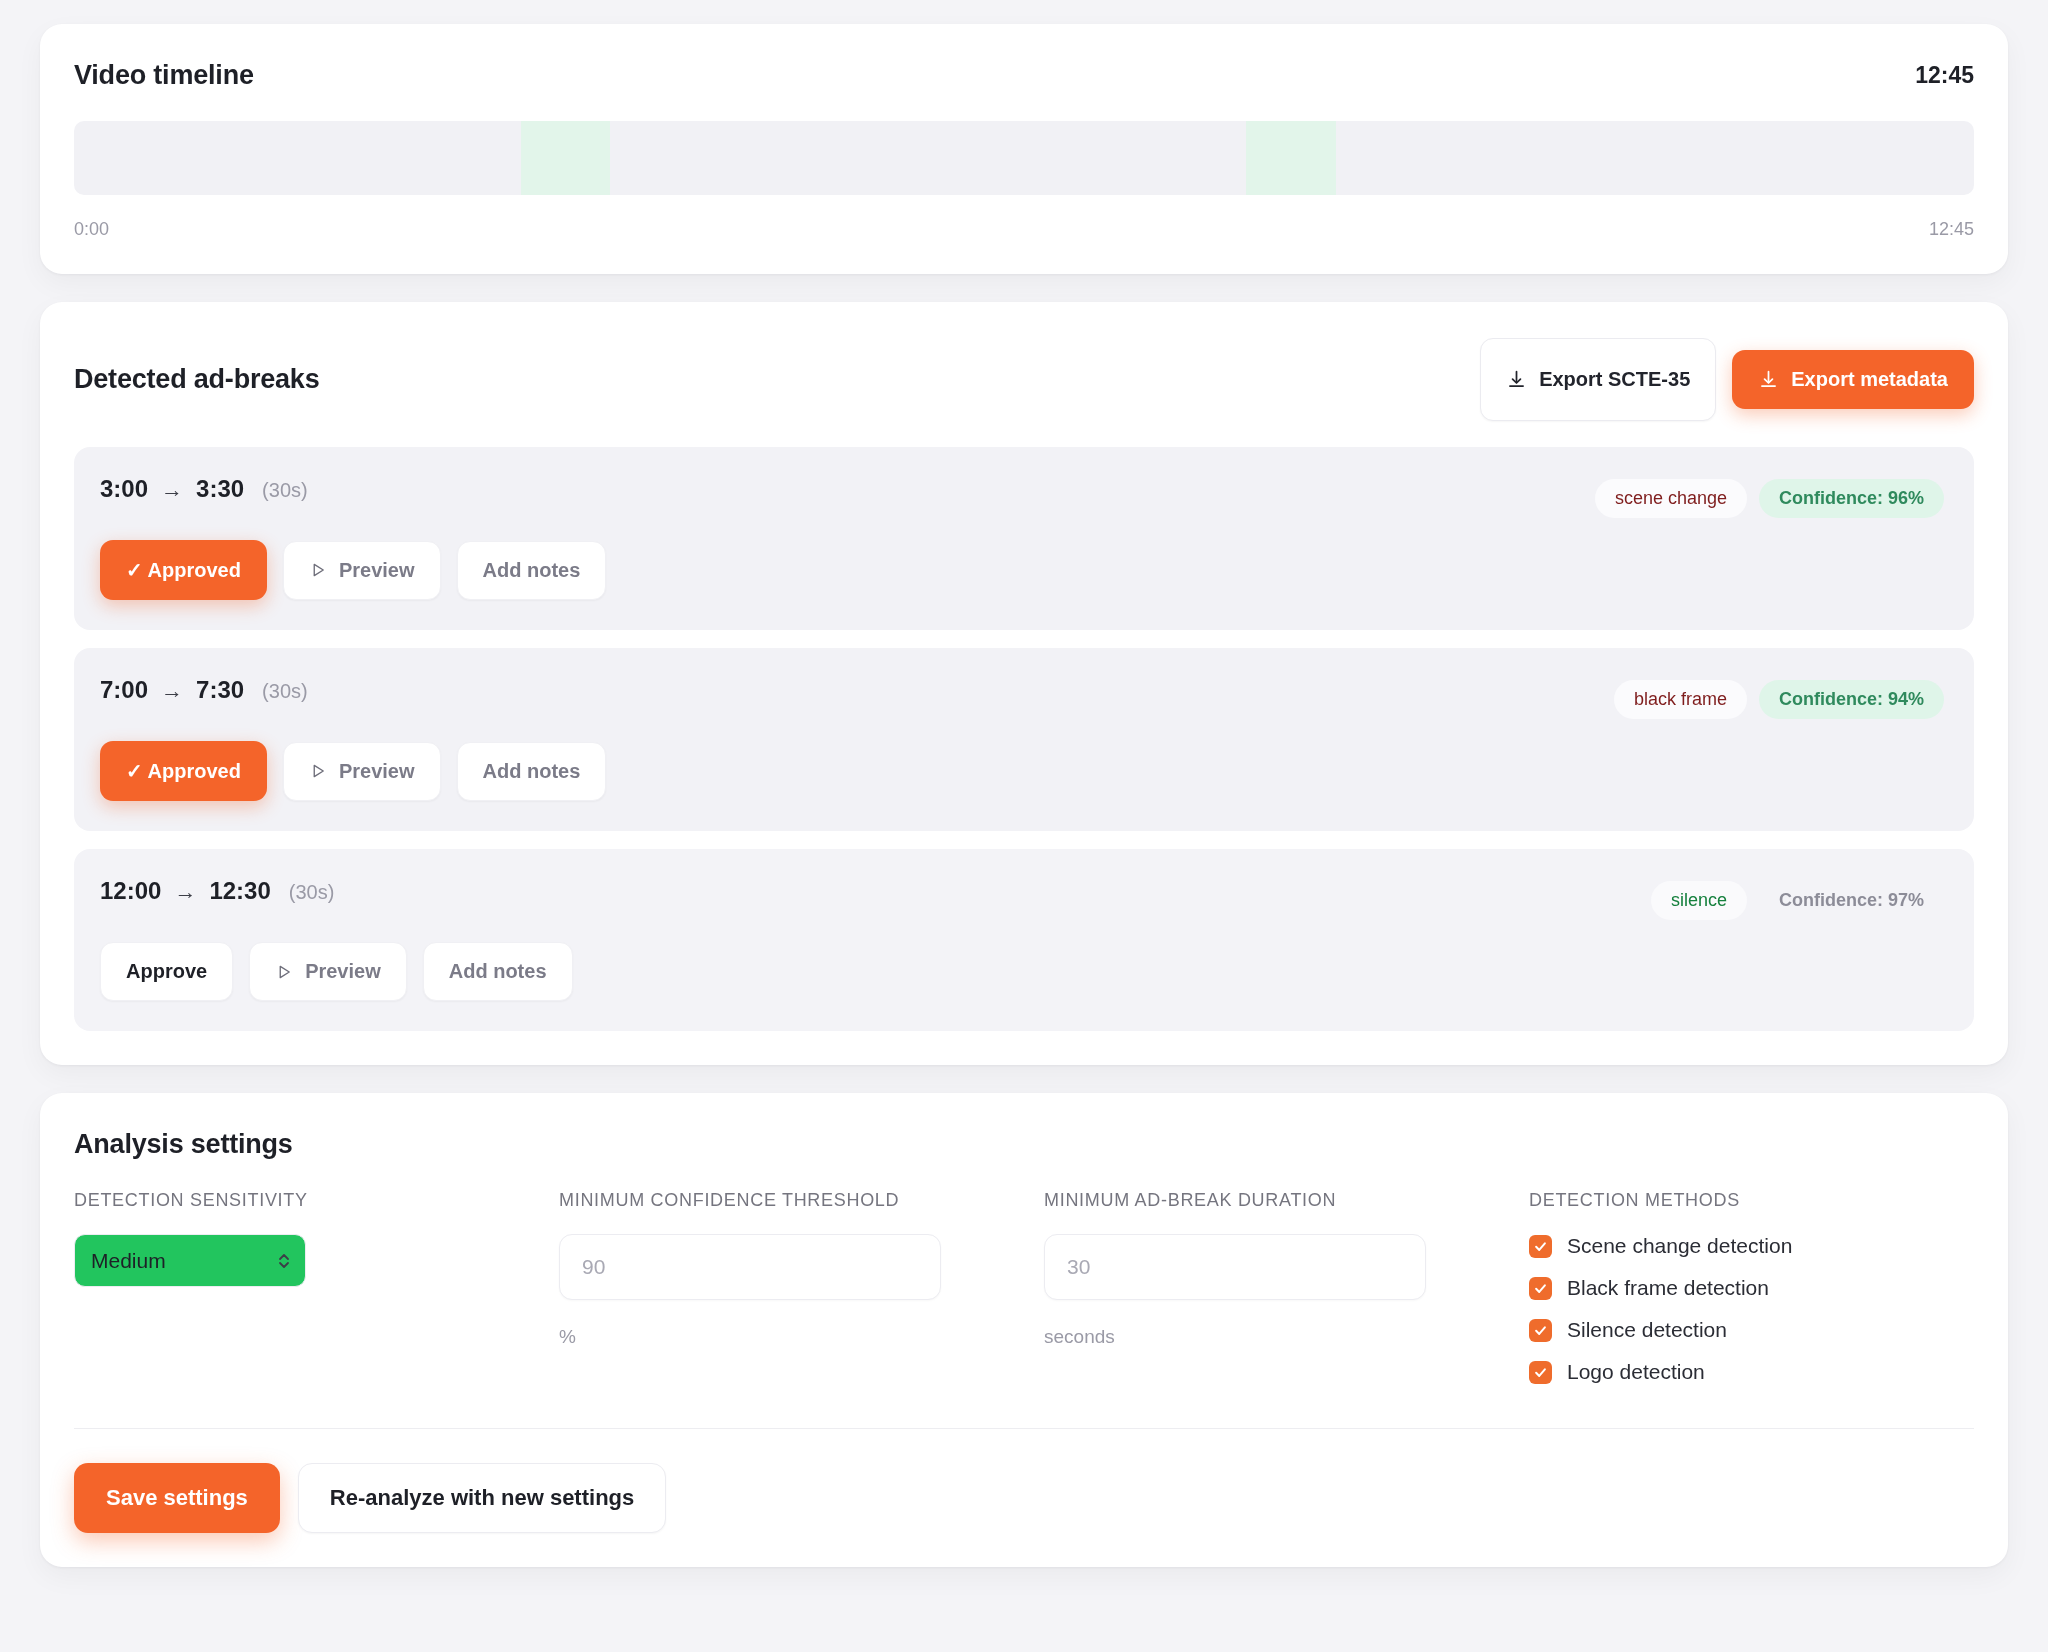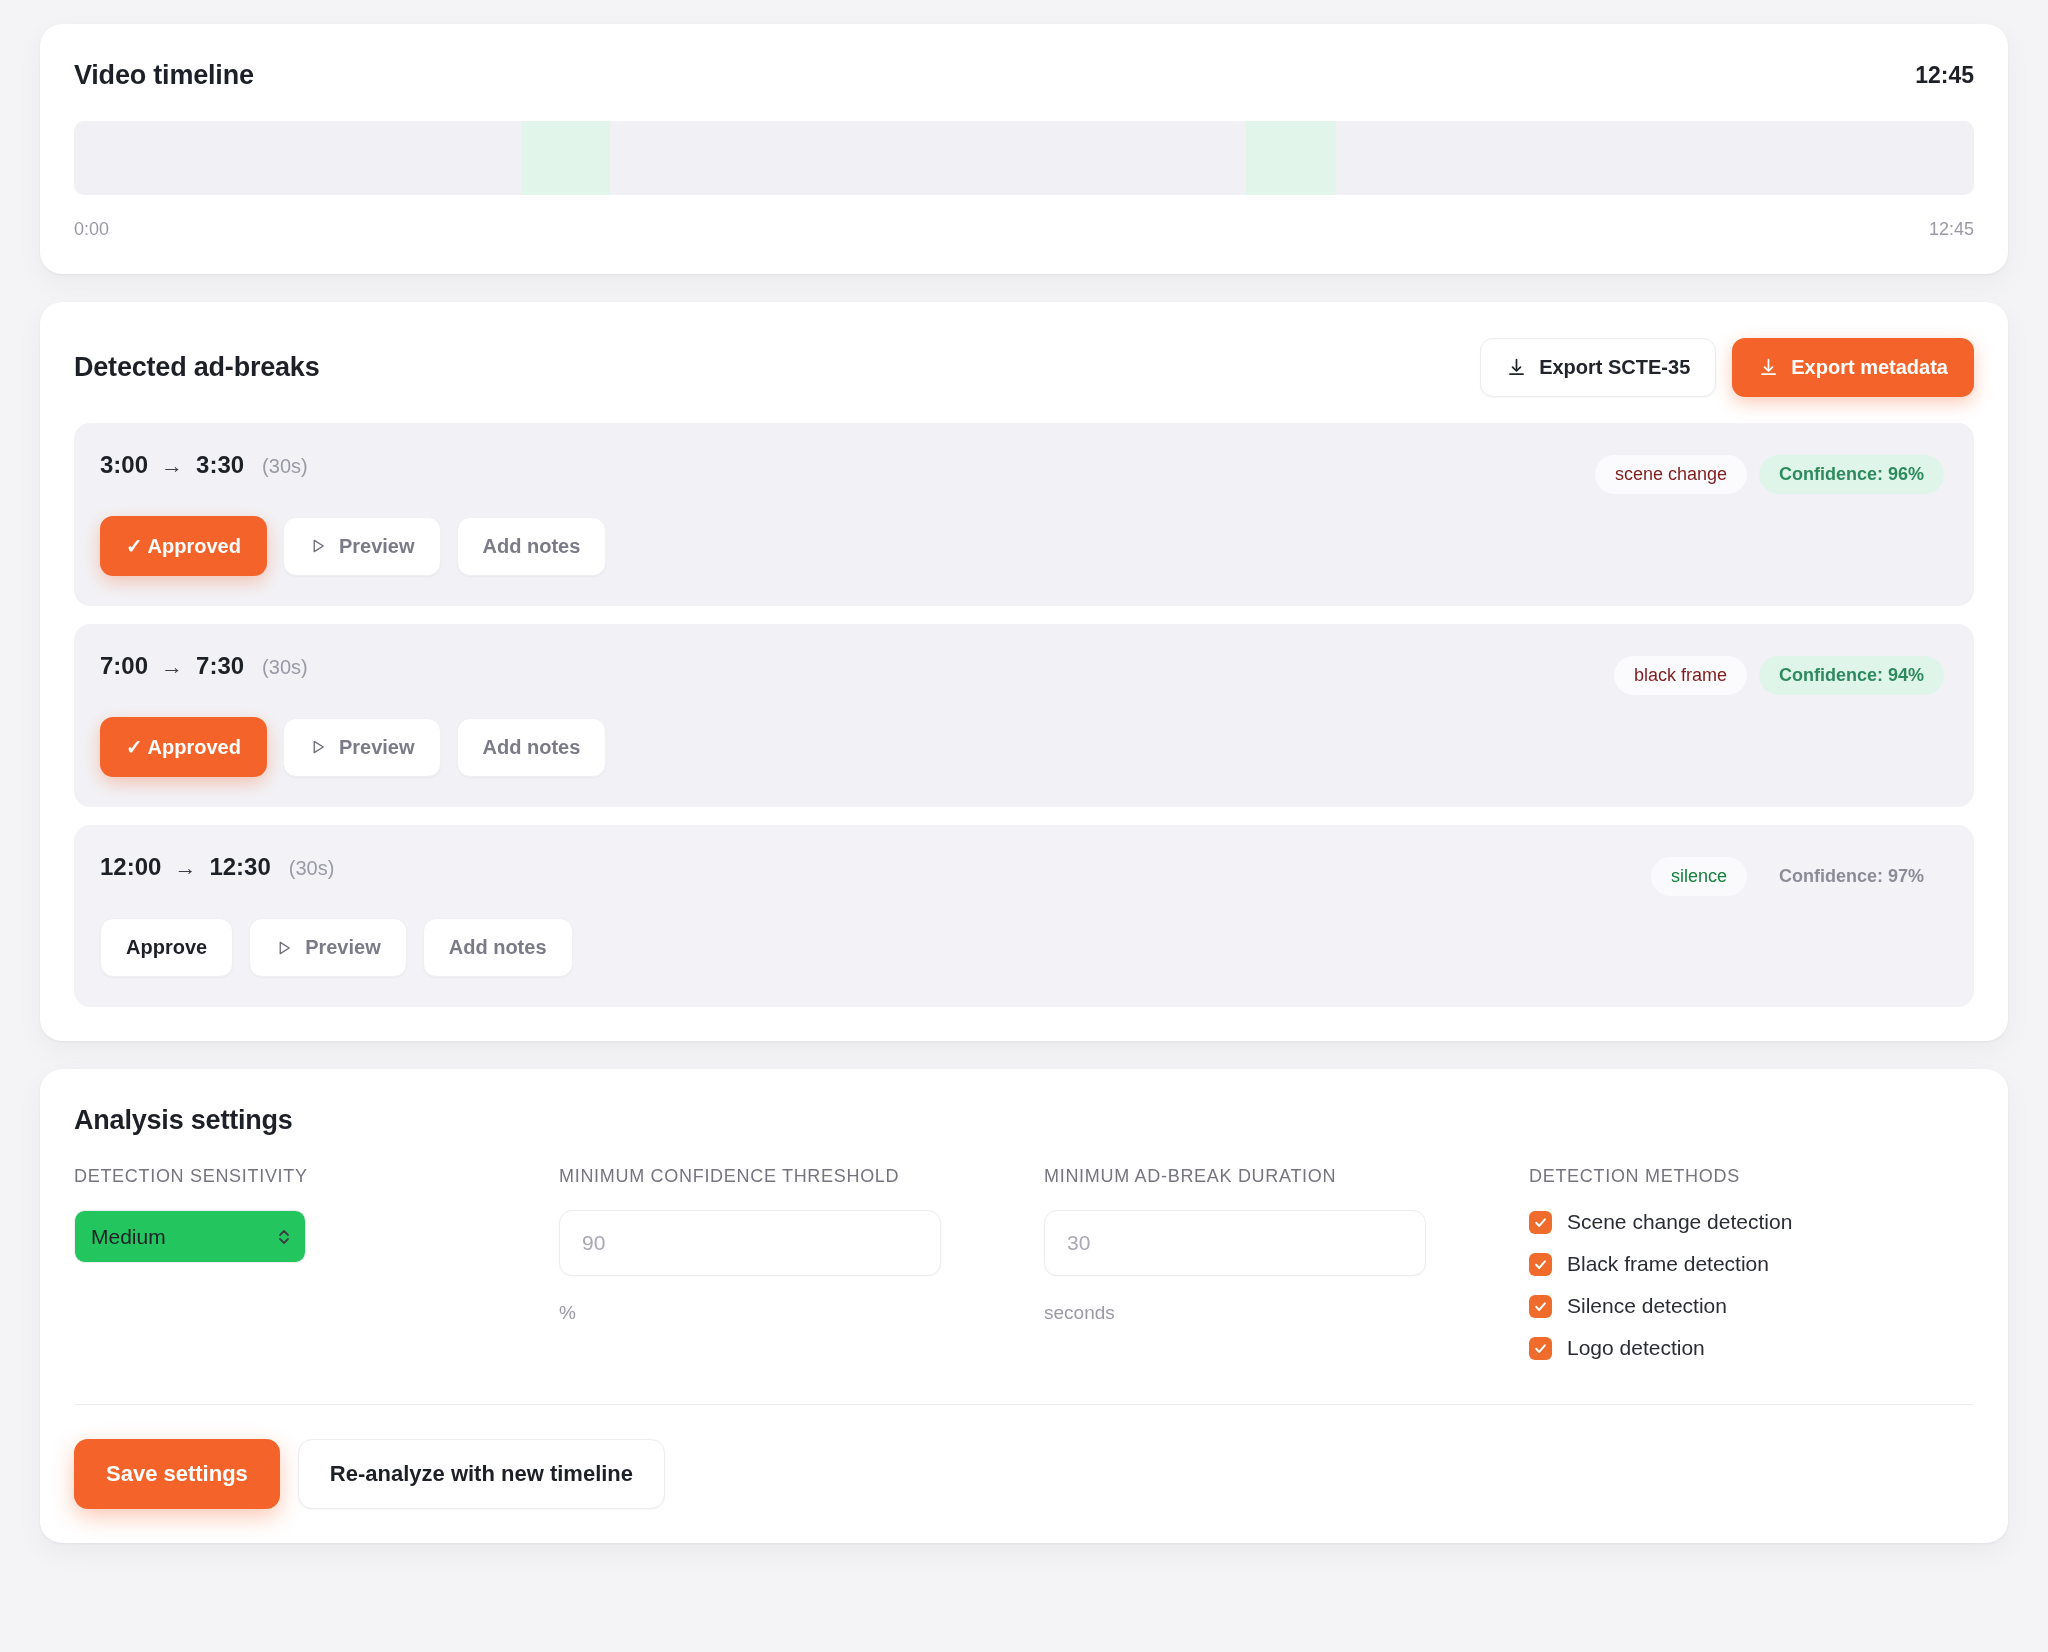--- a/index.html
+++ b/index.html
@@ -95,21 +95,21 @@
     font-family: inherit;
     cursor: pointer;
     white-space: nowrap;
   }
   .btn-ghost {
     background: #ffffff;
     border: 1px solid #ebebf0;
     color: #22242c;
     font-size: 20px;
     font-weight: 700;
-    padding: 17px 25px;
+    padding: 29px 25px;
     box-shadow: 0 1px 2px rgba(16,18,30,0.04);
   }
   .btn-primary {
     background: #f4642a;
     color: #ffffff;
     font-size: 20px;
     font-weight: 700;
     padding: 18px 26px;
     box-shadow: 0 6px 18px rgba(244,100,42,0.33);
   }
@@ -489,17 +489,17 @@
             </label>
           </div>
       </div>
 
     </div>
 
     <div class="divider"></div>
 
     <div class="foot-btns">
       <button class="btn btn-save">Save settings</button>
-      <button class="btn btn-reanalyze">Re-analyze with new timeline</button>
+      <button class="btn btn-reanalyze">Re-analyze with new settings</button>
     </div>
   </section>
 
 </div>
 
 </body></html>

